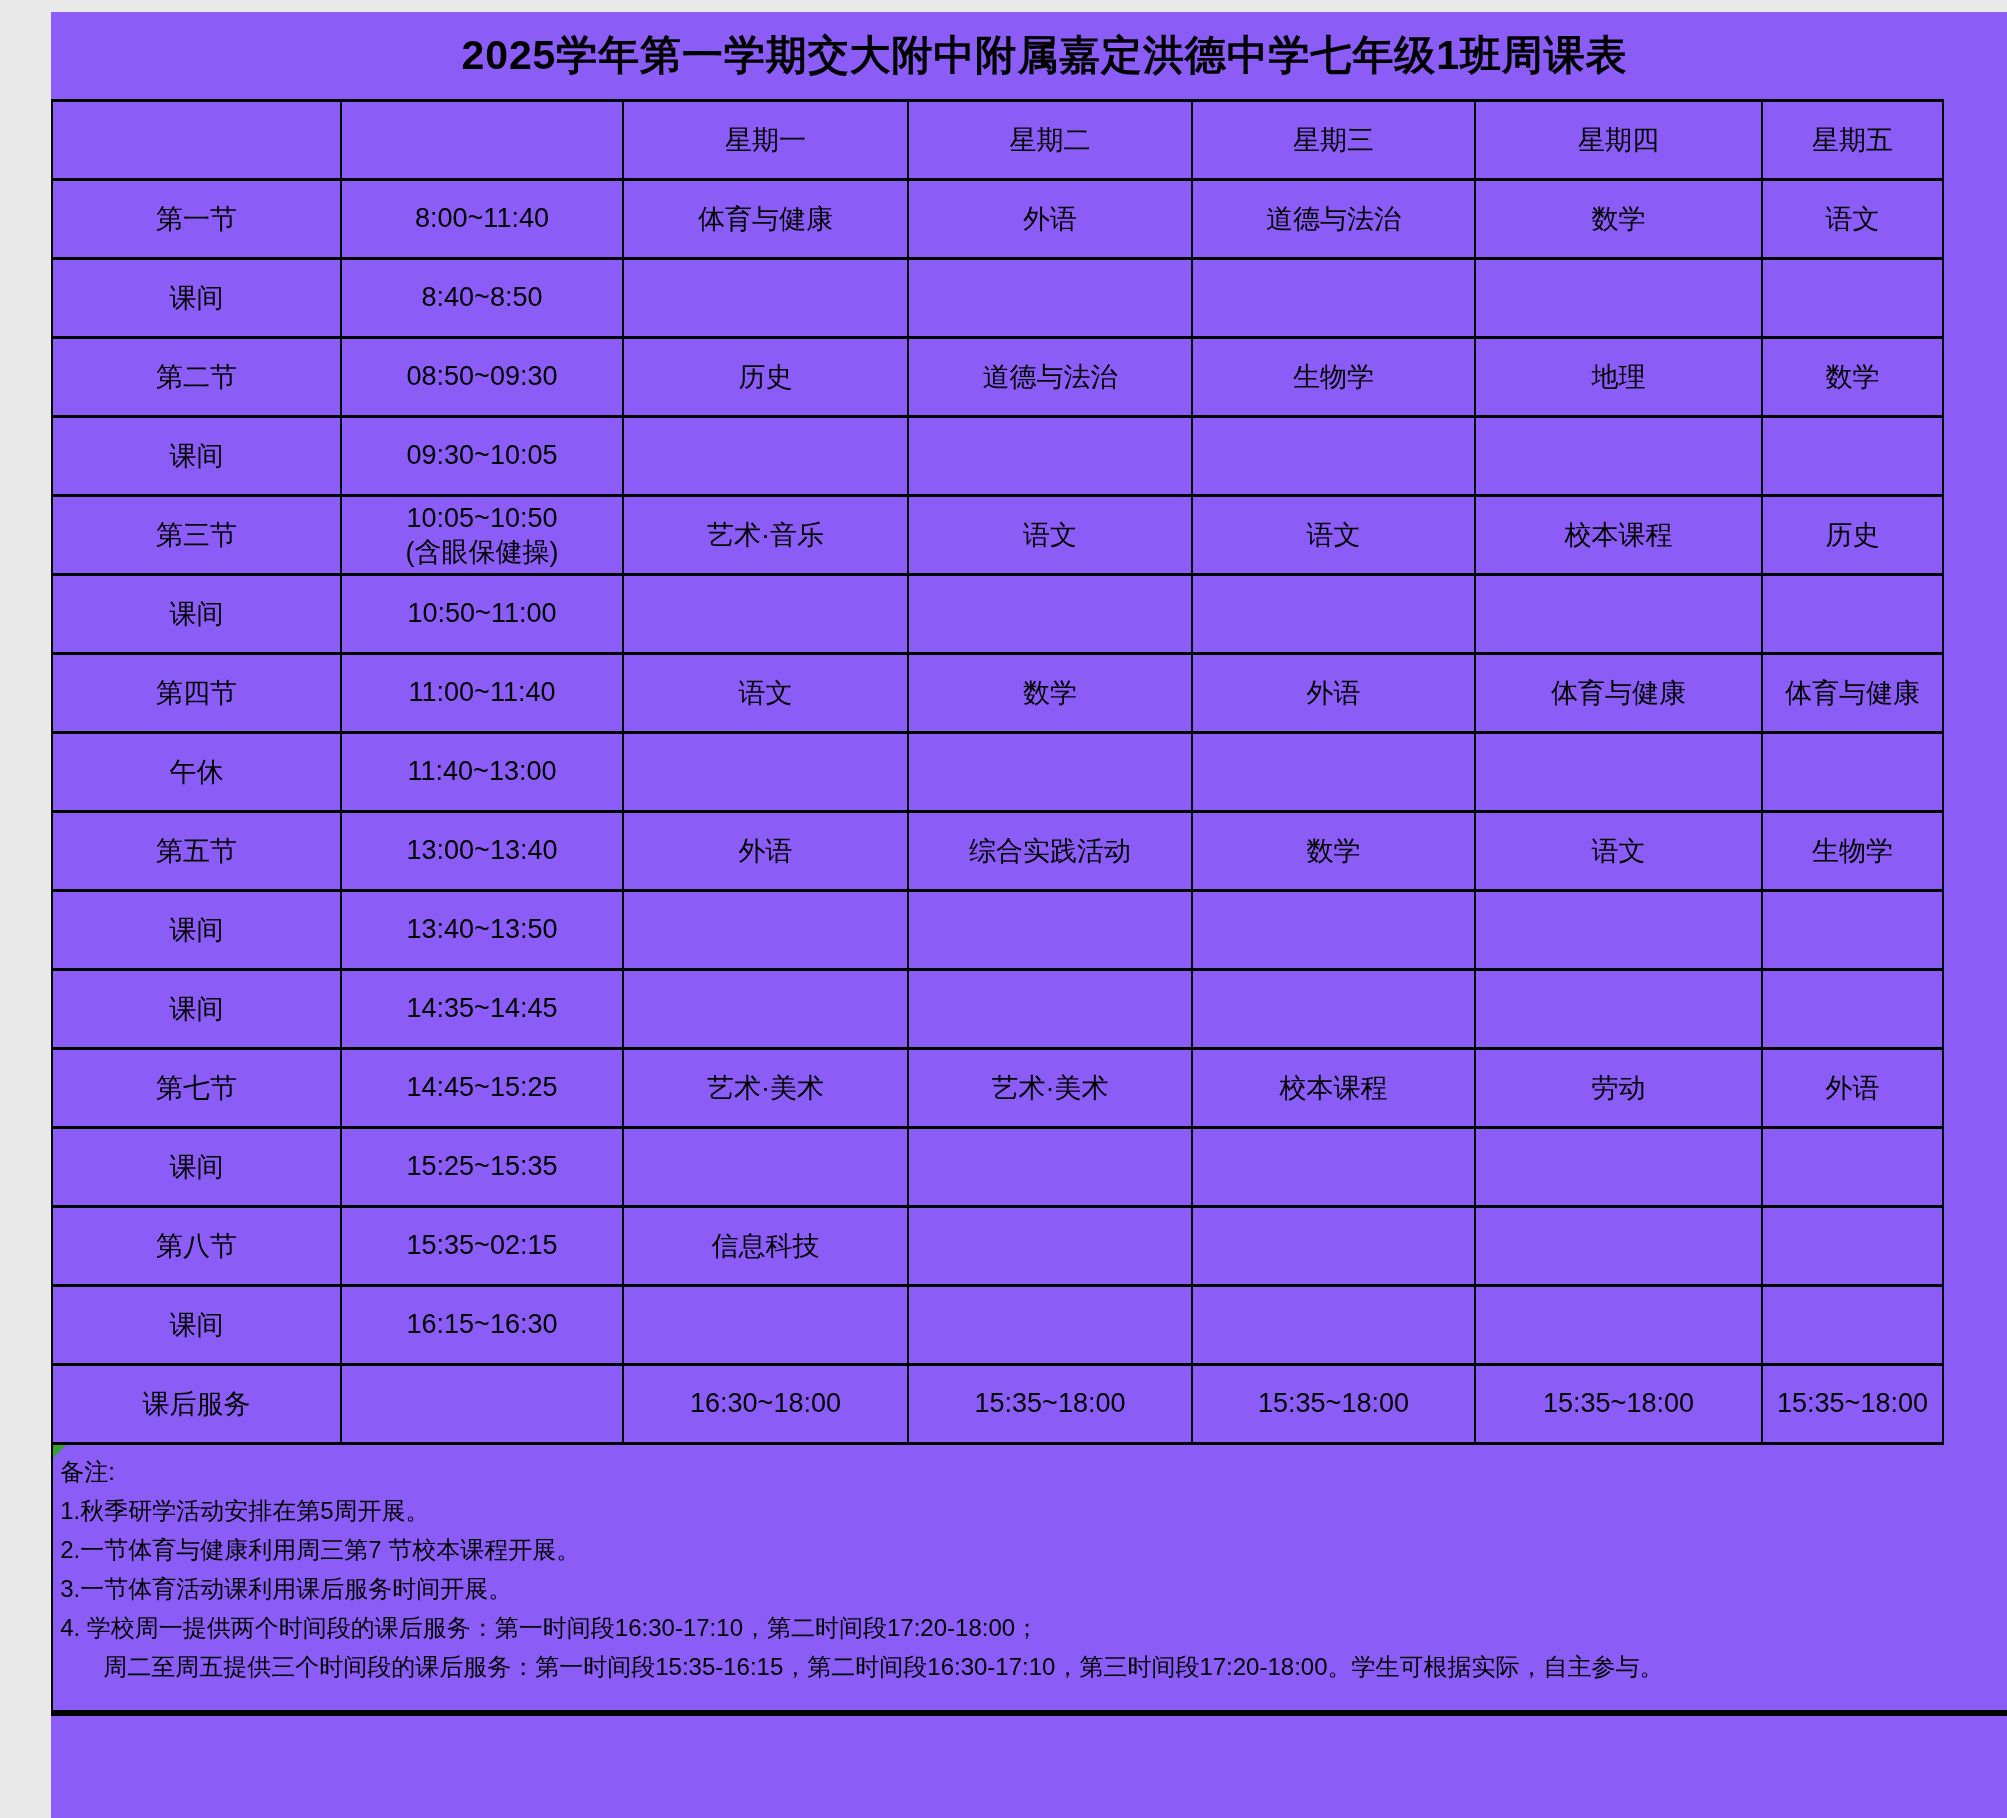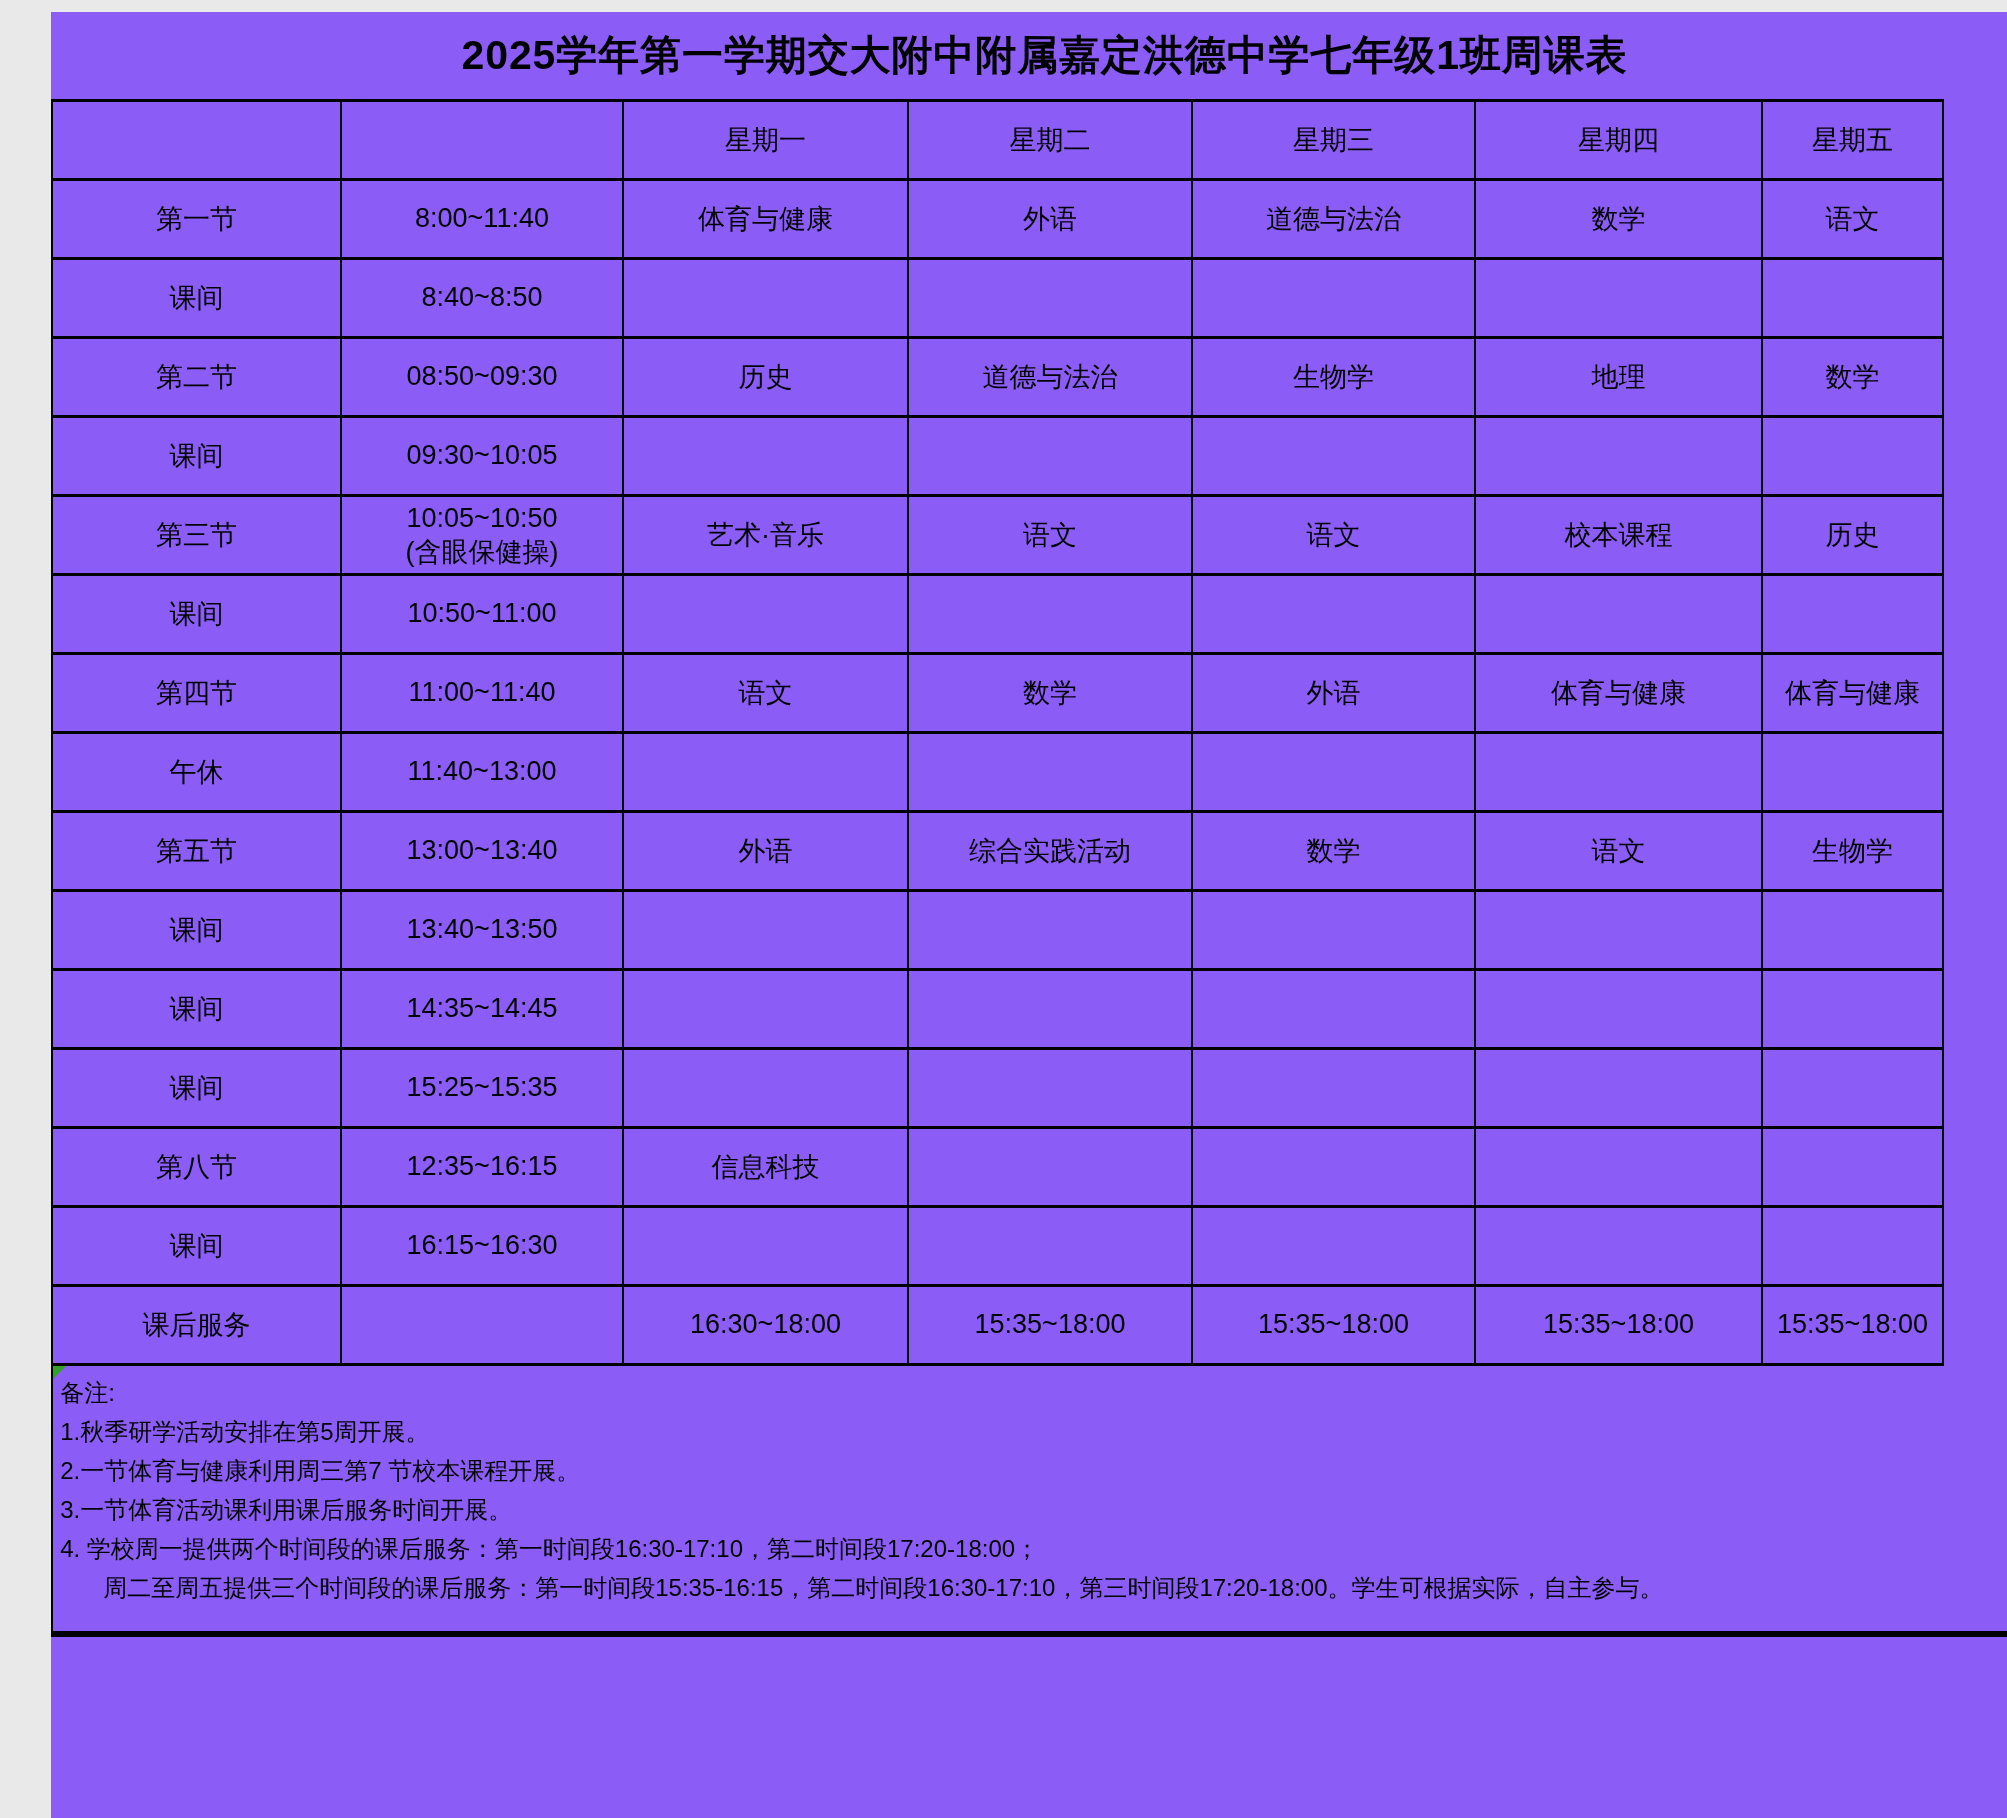--- a/index.html
+++ b/index.html
@@ -191,31 +191,40 @@
         <tr>
           <td>课间</td>
           <td>14:35~14:45</td>
           <td></td>
           <td></td>
           <td></td>
           <td></td>
           <td></td>
         </tr>
         <tr>
+          <td>第七节</td>
+          <td>14:45~15:25</td>
+          <td>艺术·美术</td>
+          <td>艺术·美术</td>
+          <td>校本课程</td>
+          <td>劳动</td>
+          <td>外语</td>
+        </tr>
+        <tr>
           <td>课间</td>
           <td>15:25~15:35</td>
           <td></td>
           <td></td>
           <td></td>
           <td></td>
           <td></td>
         </tr>
         <tr>
           <td>第八节</td>
-          <td>12:35~16:15</td>
+          <td>15:35~02:15</td>
           <td>信息科技</td>
           <td></td>
           <td></td>
           <td></td>
           <td></td>
         </tr>
         <tr>
           <td>课间</td>
           <td>16:15~16:30</td>
           <td></td>

